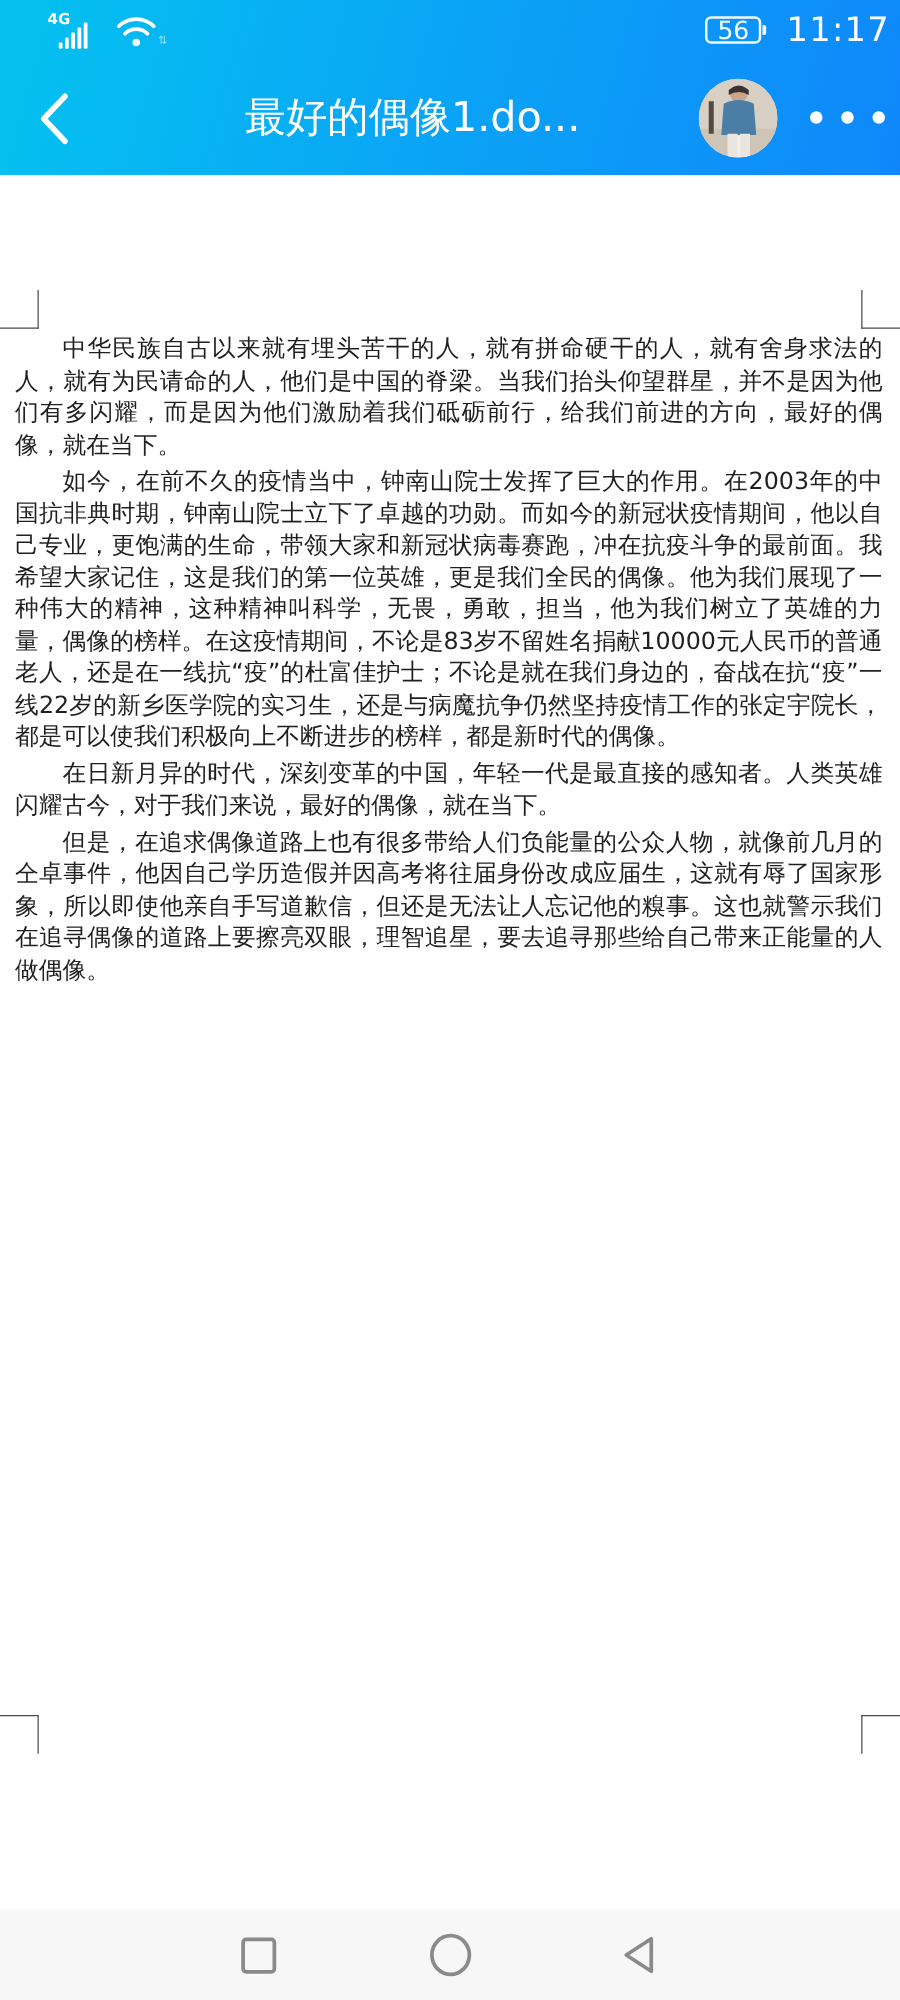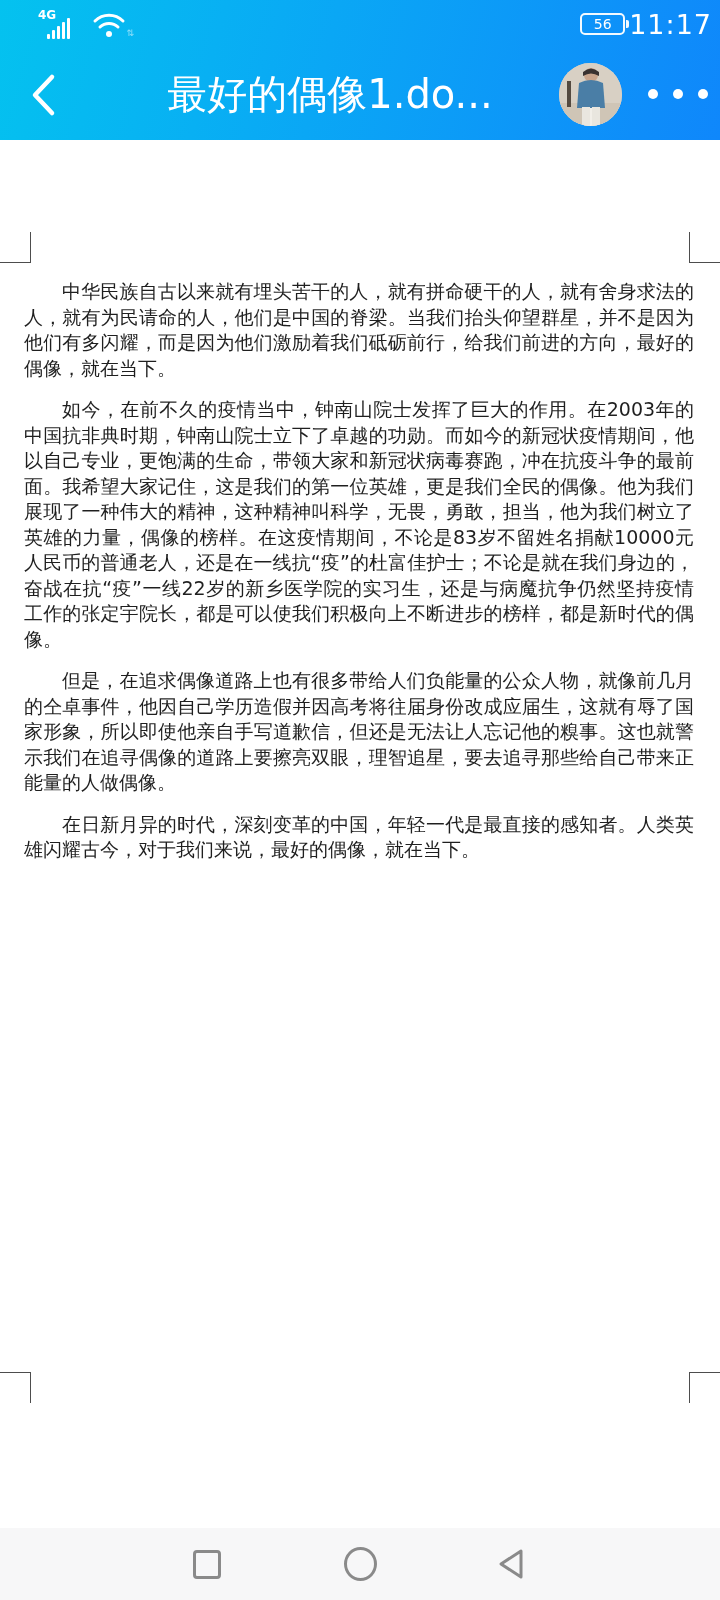--- a/index.html
+++ b/index.html
@@ -14,43 +14,43 @@
   .statusbar{position:absolute;left:0;top:0;width:720px;height:48px;color:#fff;}
   .signal{position:absolute;left:38px;top:8px;width:46px;height:34px;}
   .signal .net{position:absolute;left:0;top:0;font-size:12px;font-weight:bold;letter-spacing:0;}
   .signal .bars{position:absolute;left:9px;bottom:3px;display:flex;align-items:flex-end;gap:2px;}
   .signal .bars i{display:block;width:3px;background:#fff;border-radius:1px;}
   .wifi{position:absolute;left:92px;top:10px;width:34px;height:30px;}
   .wifi .speed{position:absolute;right:-8px;bottom:2px;font-size:9px;opacity:.55;}
   .sb-right{position:absolute;right:8px;top:0;height:48px;display:flex;align-items:center;}
   .battery{position:relative;width:45px;height:22px;border:2px solid rgba(255,255,255,.95);
     border-radius:5px;box-sizing:border-box;display:flex;align-items:center;justify-content:center;
-    font-size:14px;line-height:1;margin-left:48px;}
+    font-size:20px;line-height:1;margin-left:48px;}
   .battery .nub{position:absolute;right:-6px;top:5px;width:3px;height:8px;background:rgba(255,255,255,.95);
     border-radius:0 2px 2px 0;}
-  .sb-time{margin-left:4px;font-size:27px;font-weight:400;letter-spacing:1px;}
+  .sb-time{margin-left:20px;font-size:27px;font-weight:400;letter-spacing:1px;}
 
   
   .header{position:absolute;left:0;top:48px;width:720px;height:92px;}
   .back-btn{position:absolute;left:18px;top:22px;width:50px;height:50px;display:flex;
     align-items:center;justify-content:center;}
   .header-title{position:absolute;left:120px;right:180px;top:0;height:92px;
     display:flex;align-items:center;justify-content:center;
-    color:#fff;font-size:40px;white-space:nowrap;overflow:hidden;}
+    color:#fff;font-size:33px;white-space:nowrap;overflow:hidden;}
   .avatar{position:absolute;left:559px;top:15px;width:63px;height:63px;border-radius:50%;
     overflow:hidden;background:#d9d2c7;}
   .menu-dots{position:absolute;left:648px;top:34px;width:60px;height:24px;display:flex;
     align-items:center;justify-content:space-between;}
   .menu-dots i{display:block;width:10px;height:10px;border-radius:50%;background:#fff;}
 
   
   .doc{position:absolute;left:0;top:140px;width:720px;height:1388px;background:#ffffff;overflow:hidden;}
   .doc-content{position:absolute;left:8px;right:10px;top:123px;color:#1f1f1f;}
   .doc-title{font-size:20px;line-height:27px;text-align:center;margin:0;font-weight:400;}
-  .doc-para{font-size:19px;line-height:25.5px;text-align:justify;text-indent:2em;margin:16px;
+  .doc-para{font-size:19px;line-height:25.5px;text-align:justify;text-indent:2em;margin:4px;
     letter-spacing:0;word-break:break-all;}
   
   .mark{position:absolute;box-sizing:border-box;width:31px;height:31px;}
   .mark.tl{left:0;   top:92px;   border-right:1px solid #4d4d4d;border-bottom:1px solid #4d4d4d;}
   .mark.tr{left:689px;top:92px;  border-left:1px solid #4d4d4d; border-bottom:1px solid #4d4d4d;}
   .mark.bl{left:0;   top:1232px; border-right:1px solid #4d4d4d;border-top:1px solid #4d4d4d;}
   .mark.br{left:689px;top:1232px;border-left:1px solid #4d4d4d; border-top:1px solid #4d4d4d;}
 
   
   .navbar{position:absolute;left:0;top:1528px;width:720px;height:72px;background:#f7f7f8;}
@@ -127,22 +127,22 @@
   <div class="doc">
     <div class="mark tl"></div>
     <div class="mark tr"></div>
     <div class="mark bl"></div>
     <div class="mark br"></div>
 
     <div class="doc-content">
       <div>
           <p class="doc-para">中华民族自古以来就有埋头苦干的人，就有拼命硬干的人，就有舍身求法的人，就有为民请命的人，他们是中国的脊梁。当我们抬头仰望群星，并不是因为他们有多闪耀，而是因为他们激励着我们砥砺前行，给我们前进的方向，最好的偶像，就在当下。</p>
           <p class="doc-para">如今，在前不久的疫情当中，钟南山院士发挥了巨大的作用。在2003年的中国抗非典时期，钟南山院士立下了卓越的功勋。而如今的新冠状疫情期间，他以自己专业，更饱满的生命，带领大家和新冠状病毒赛跑，冲在抗疫斗争的最前面。我希望大家记住，这是我们的第一位英雄，更是我们全民的偶像。他为我们展现了一种伟大的精神，这种精神叫科学，无畏，勇敢，担当，他为我们树立了英雄的力量，偶像的榜样。在这疫情期间，不论是83岁不留姓名捐献10000元人民币的普通老人，还是在一线抗“疫”的杜富佳护士；不论是就在我们身边的，奋战在抗“疫”一线22岁的新乡医学院的实习生，还是与病魔抗争仍然坚持疫情工作的张定宇院长，都是可以使我们积极向上不断进步的榜样，都是新时代的偶像。</p>
+          <p class="doc-para">在日新月异的时代，深刻变革的中国，年轻一代是最直接的感知者。人类英雄闪耀古今，对于我们来说，最好的偶像，就在当下。</p>
           <p class="doc-para">但是，在追求偶像道路上也有很多带给人们负能量的公众人物，就像前几月的仝卓事件，他因自己学历造假并因高考将往届身份改成应届生，这就有辱了国家形象，所以即使他亲自手写道歉信，但还是无法让人忘记他的糗事。这也就警示我们在追寻偶像的道路上要擦亮双眼，理智追星，要去追寻那些给自己带来正能量的人做偶像。</p>
-          <p class="doc-para">在日新月异的时代，深刻变革的中国，年轻一代是最直接的感知者。人类英雄闪耀古今，对于我们来说，最好的偶像，就在当下。</p>
         </div>
     </div>
   </div>
 
   <div class="navbar">
     <div class="nav-btn nav-recents">
       <span class="sq"></span>
     </div>
     <div class="nav-btn nav-home">
       <span class="ci"></span>

